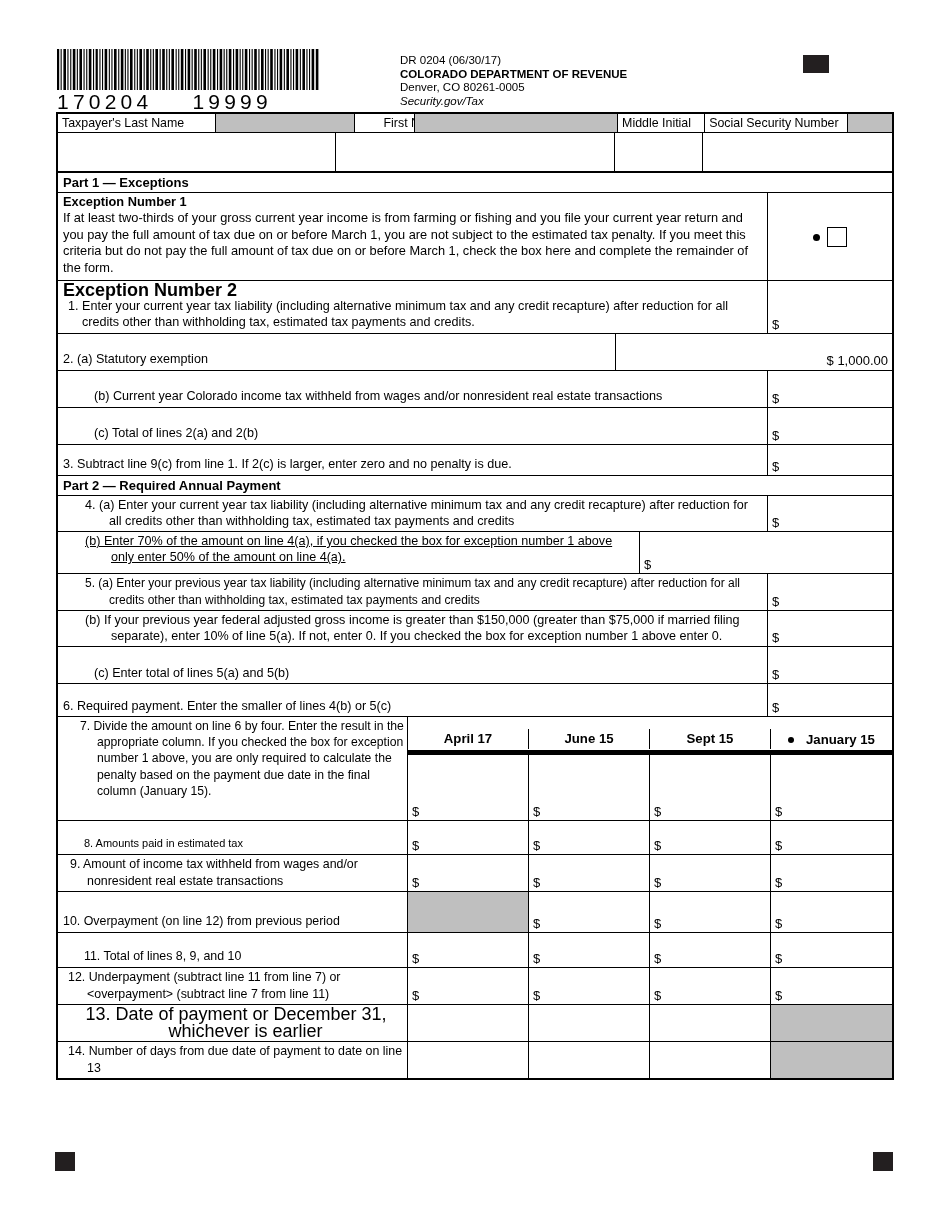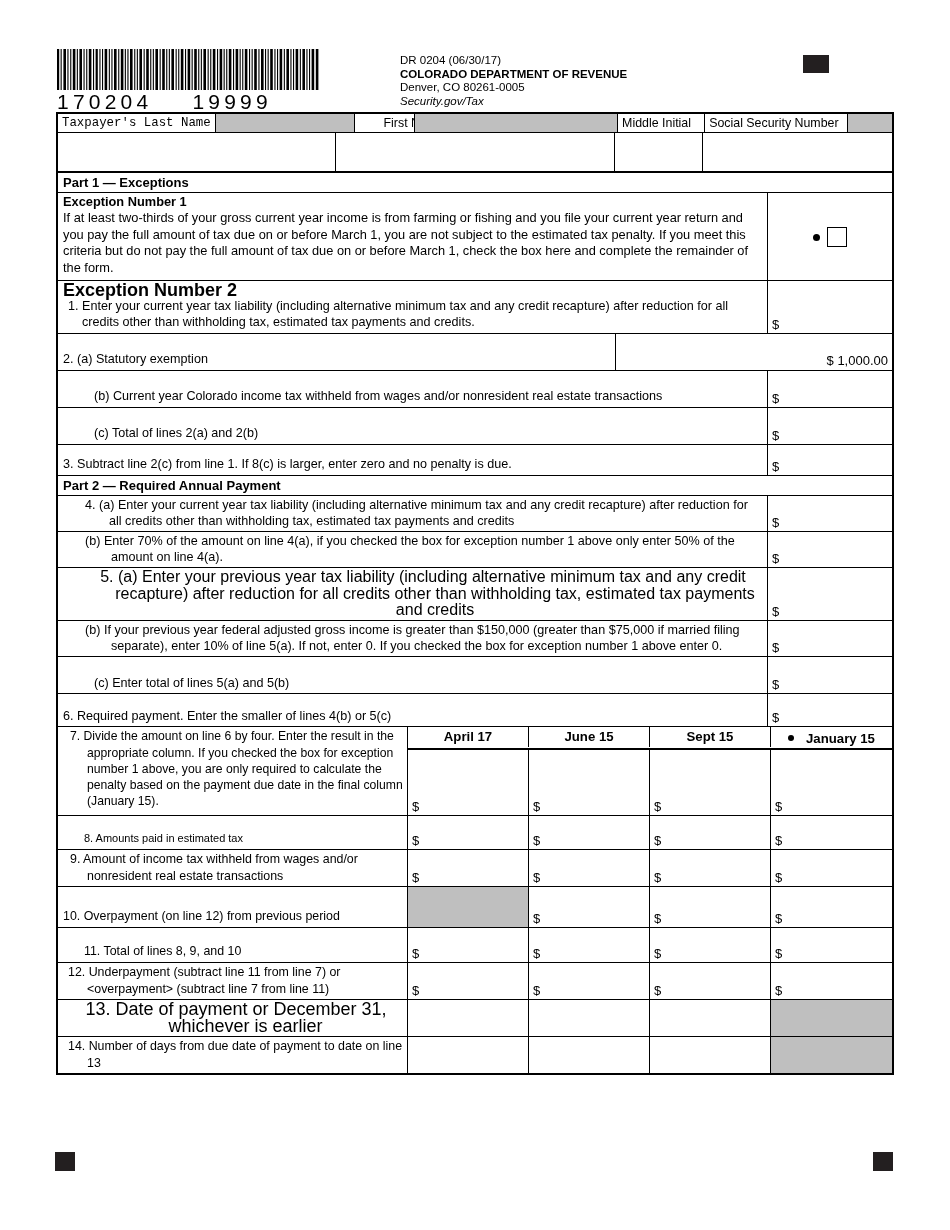--- a/index.html
+++ b/index.html
@@ -97,21 +97,21 @@
   .row { display: flex; }
   .cell {
     box-sizing: border-box;
     font-size: 12.4px;
     line-height: 15.6px;
     padding: 1px 3px 0 3px;
     position: relative;
   }
   .br { border-right: 1px solid #000; }
   .bt { border-top: 1px solid #000; }
-  .bb { border-bottom: 2px solid #000000; }
+  .bb { border-bottom: 5px solid #000000; margin-top: 12px; }
   .bt2 { border-top: 2px solid #000; }
   .shade { background: #bfbfbf; }
   .bold { font-weight: bold; }
 
   
   .namehdr {
     font-size: 12.4px;
     line-height: 16px;
     padding: 1px 4px 1px 4px;
     box-sizing: border-box;
@@ -314,21 +314,21 @@
       <div class="ln3">Denver, CO  80261-0005</div>
       <div class="ln4">Security.gov/Tax</div>
     </div>
 
     <div class="corner-mark-tr"></div>
   </div>
 
   <div class="form">
 
     <div class="row">
-      <div class="cell namehdr br" style="width:160px;font-family:Liberation Mono, monospace;">Taxpayer's Last Name</div>
+      <div class="cell namehdr br" style="width:160px;">Taxpayer's Last Name</div>
       <div class="cell namehdr shade br" style="width:140px;"></div>
       <div class="cell namehdr br" style="width:60px;padding-left:29px;">First Name</div>
       <div class="cell namehdr shade br" style="width:206px;"></div>
       <div class="cell namehdr br" style="width:88px;">Middle Initial</div>
       <div class="cell namehdr br" style="width:145px;">Social Security Number</div>
       <div class="cell namehdr shade" style="width:44px;"></div>
     </div>
 
     <div class="row bt">
       <div class="cell namebox br" style="width:278px;"></div>
@@ -384,52 +384,52 @@
       <div class="cell lbl br" style="width:710px; display:flex; align-items:flex-end; padding-bottom:2px; padding-left:36px;">
         <span>(c) Total of lines 2(a) and 2(b)</span>
       </div>
       <div class="cell money-cell">
         <span class="dollar">$</span>
       </div>
     </div>
 
     <div class="row bt" style="height:30px;">
       <div class="cell lbl br" style="width:710px; display:flex; align-items:flex-end; padding-bottom:2px;">
-        <span>3. Subtract line 2(c) from line 1. If 8(c) is larger, enter zero and no penalty is due.</span>
+        <span>3. Subtract line 9(c) from line 1. If 2(c) is larger, enter zero and no penalty is due.</span>
       </div>
       <div class="cell money-cell">
         <span class="dollar">$</span>
       </div>
     </div>
 
     <div class="row bt">
       <div class="cell partbar" style="width:834px;">Part 2 — Required Annual Payment</div>
     </div>
 
     <div class="row bt">
       <div class="cell br" style="width:710px; padding:1px 6px 2px 5px;">
         <div class="indent3" style="font-size:12.6px; line-height:16.2px;">4. (a) Enter your current year tax liability (including alternative minimum tax and any credit recapture) after reduction for all credits other than withholding tax, estimated tax payments and credits</div>
       </div>
       <div class="cell money-cell">
         <span class="dollar">$</span>
       </div>
     </div>
 
     <div class="row bt">
+      <div class="cell br" style="width:582px; padding:1px 6px 8px 5px;text-decoration:underline;">
+        <div class="indent3" style="font-size:12.6px; line-height:16.2px; padding-left:48px; text-indent:-26px;">(b) Enter 70% of the amount on line 4(a), if you checked the box for exception number 1 above only enter 50% of the amount on line 4(a).</div>
+      </div>
+      <div class="cell money-cell">
+        <span class="dollar">$</span>
+      </div>
+    </div>
+
+    <div class="row bt">
       <div class="cell br" style="width:710px; padding:1px 6px 2px 5px;">
-        <div class="indent3" style="font-size:12.6px; line-height:16.2px; padding-left:48px; text-indent:-26px;">(b) Enter 70% of the amount on line 4(a), if you checked the box for exception number 1 above only enter 50% of the amount on line 4(a).</div>
-      </div>
-      <div class="cell money-cell">
-        <span class="dollar">$</span>
-      </div>
-    </div>
-
-    <div class="row bt">
-      <div class="cell br" style="width:710px; padding:1px 6px 2px 5px;">
-        <div class="indent3" style="font-size:16px; line-height:16.2px;text-align:center;">5. (a) Enter your previous year tax liability (including alternative minimum tax and any credit recapture) after reduction for all credits other than withholding tax, estimated tax payments and credits</div>
+        <div class="indent3" style="font-size:12px; line-height:16.2px;">5. (a) Enter your previous year tax liability (including alternative minimum tax and any credit recapture) after reduction for all credits other than withholding tax, estimated tax payments and credits</div>
       </div>
       <div class="cell money-cell">
         <span class="dollar">$</span>
       </div>
     </div>
 
     <div class="row bt">
       <div class="cell br" style="width:710px; padding:1px 6px 2px 5px;">
         <div class="indent3" style="font-size:12.6px; line-height:16.2px; padding-left:48px; text-indent:-26px;">(b) If your previous year federal adjusted gross income is greater than $150,000 (greater than $75,000 if married filing separate), enter 10% of line 5(a). If not, enter 0. If you checked the box for exception number 1 above enter 0.</div>
       </div>
@@ -451,21 +451,21 @@
       <div class="cell lbl br" style="width:710px; display:flex; align-items:flex-end; padding-bottom:2px;">
         <span>6. Required payment. Enter the smaller of lines 4(b) or 5(c)</span>
       </div>
       <div class="cell money-cell">
         <span class="dollar">$</span>
       </div>
     </div>
 
 
     <div class="row bt">
-      <div class="cell br" style="width:350px; padding:1px 3px 2px 5px;">
+      <div class="cell br" style="width:350px; padding:1px 3px 2px 5px;margin-left:10px;">
         <div style="font-size:12.2px; line-height:16.1px; padding-left:24px; text-indent:-17px;">7. Divide the amount on line 6 by four. Enter the result in the appropriate column. If you checked the box for exception number 1 above, you are only required to calculate the penalty based on the payment due date in the final column (January 15).</div>
       </div>
       <div style="width:484px; box-sizing:border-box;">
 
         <div class="row bb">
           <div class="cell datehdr br" style="width:121px;">April 17</div>
           <div class="cell datehdr br" style="width:121px;">June 15</div>
           <div class="cell datehdr br" style="width:121px;">Sept 15</div>
           <div class="cell" style="width:121px;">
             <div class="datehdr-last">

